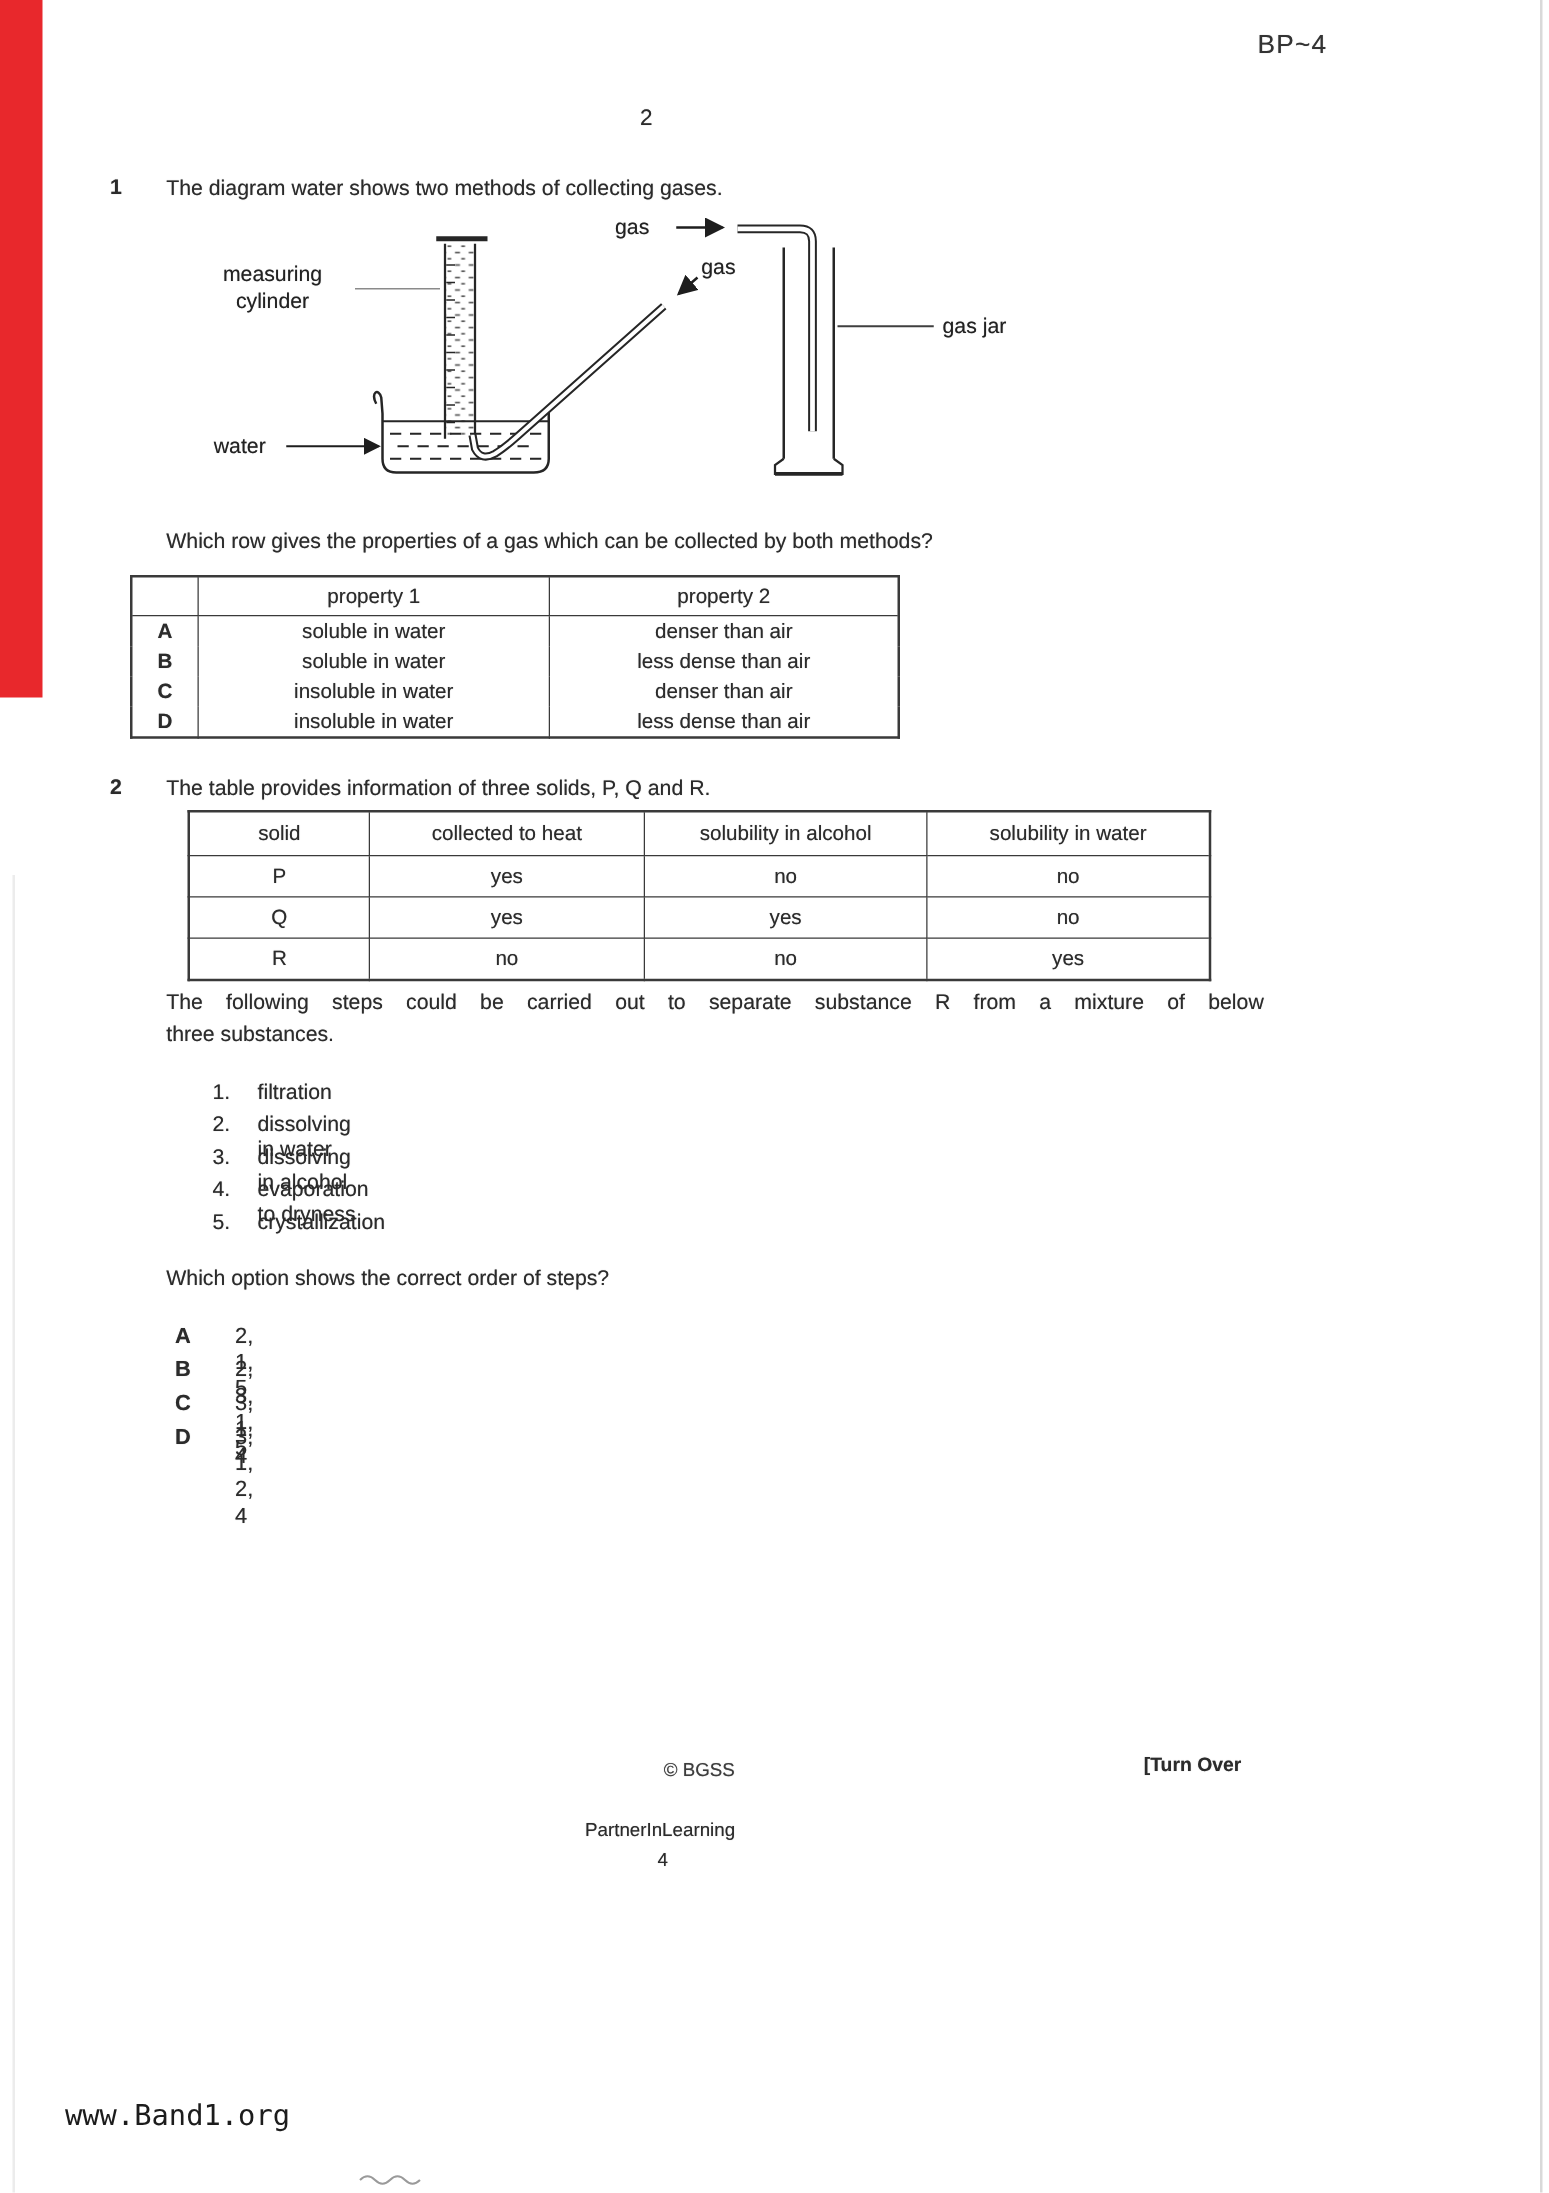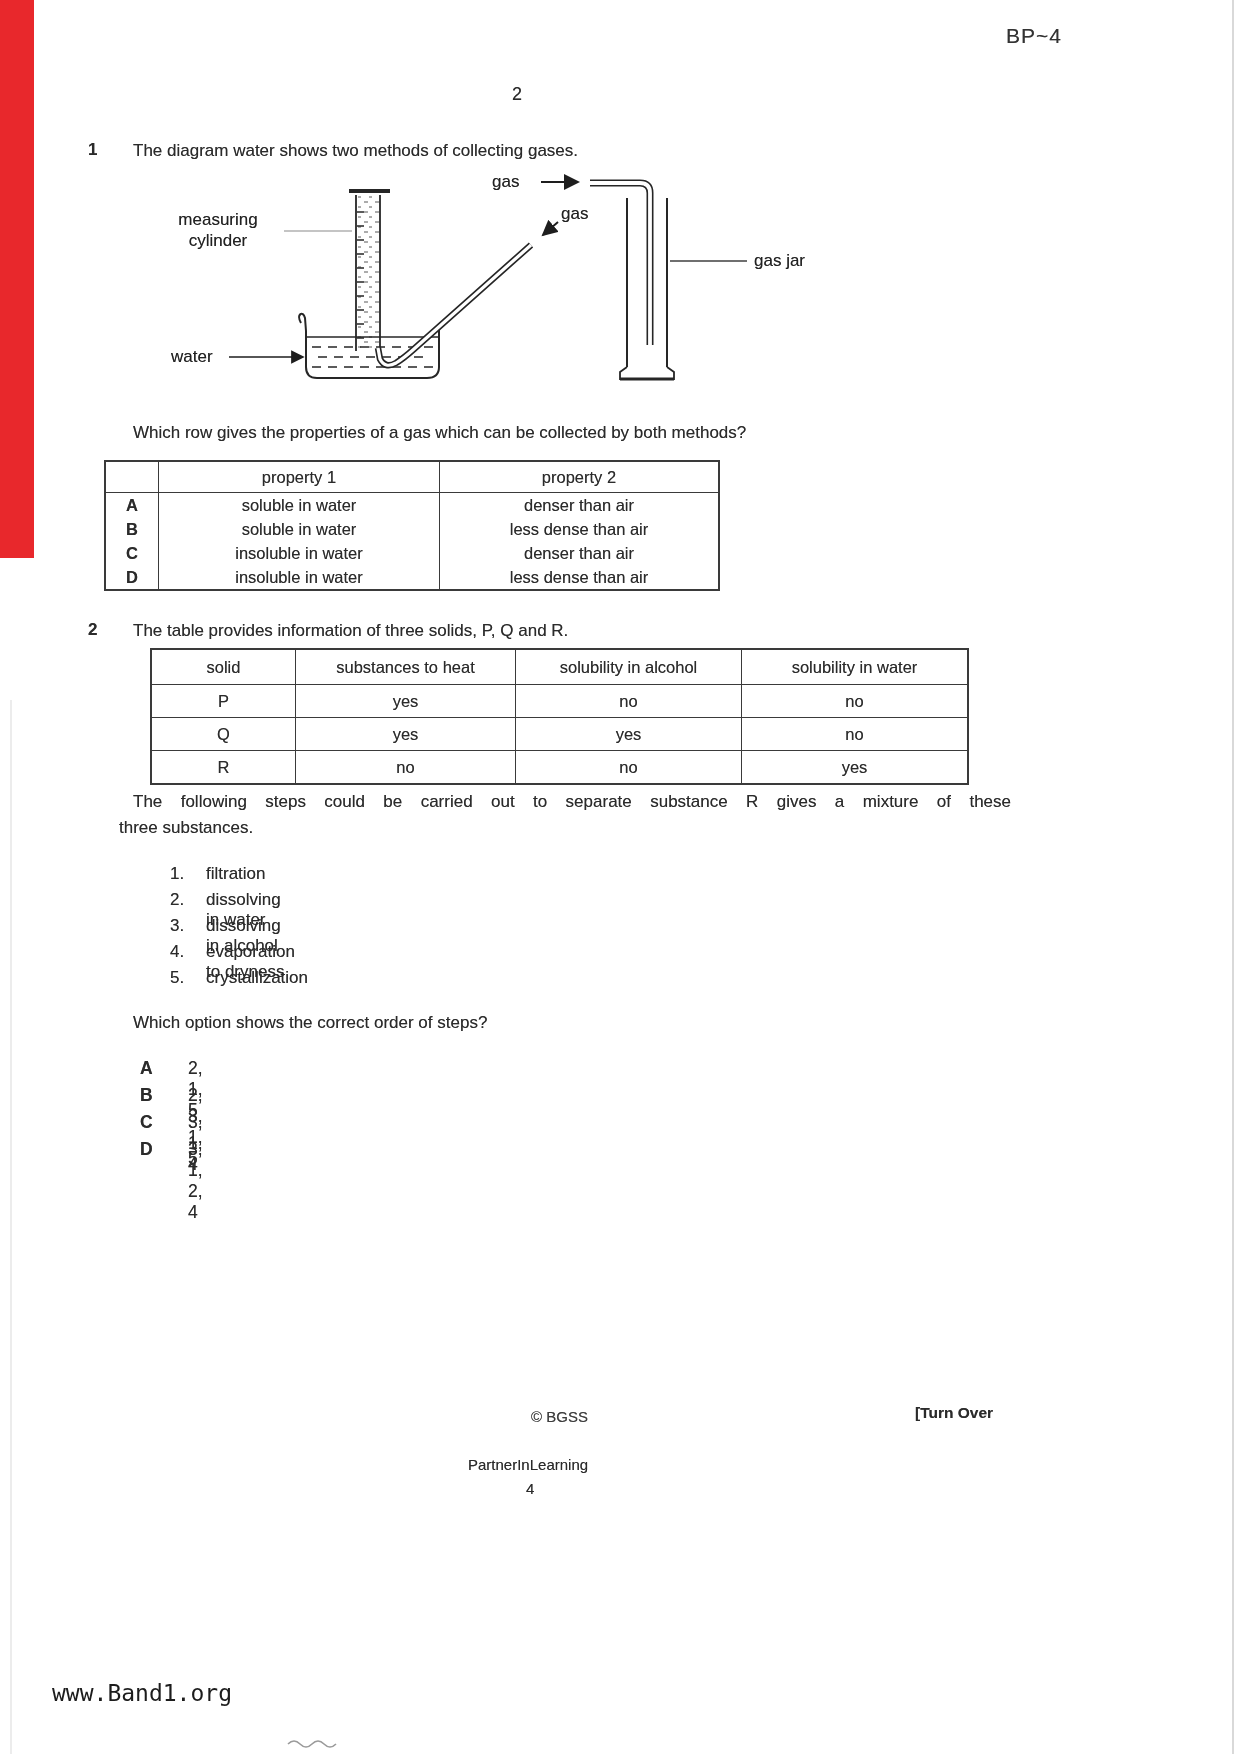--- a/index.html
+++ b/index.html
@@ -40,21 +40,21 @@
   .t2{ left:150px; top:648px; width:812px; border:2px solid #3a3a3a; }
   .t2 th,.t2 td{ font-weight:normal; font-size:16.5px; text-align:center; padding:0;
                  border:1.7px solid #3a3a3a; }
   .t2 th{ height:34px; }
   .t2 td{ height:32px; }
   .t2 .c0{ width:143px; } .t2 .c1{ width:219px; } .t2 .c2{ width:225px; } .t2 .c3{ width:225px; }
 
   
   .para1{ left:133px; top:790px; width:878px; font-size:17px; line-height:24px;
           text-align:justify; text-align-last:justify; }
-  .para2{ left:119px; top:816px; font-size:17px; line-height:24px; }
+  .para2{ left:133px; top:816px; font-size:17px; line-height:24px; }
 
   
   .steps{ left:170px; top:864px; }
   .step{ position:relative; height:26px; font-size:17px; }
   .step .n{ position:absolute; left:0; }
   .step .t{ position:absolute; left:36px; }
 
   
   .options{ left:140px; top:1058px; }
   .opt{ position:relative; height:27px; font-size:17.5px; }
@@ -168,21 +168,21 @@
 </tbody>
   </table>
 
 <div class="abs scan qnum" style="left:88px;top:620px;">2</div>
 <div class="abs scan txt" style="left:133px;top:620px;">The table provides information of three solids, P, Q and R.</div>
 
 <table class="abs scan t2">
   <tbody>
       <tr>
     <th class="c0">solid</th>
-    <th class="c1">substances to heat</th>
+    <th class="c1">collected to heat</th>
     <th class="c2">solubility in alcohol</th>
     <th class="c3">solubility in water</th>
   </tr>
   <tr>
     <td class="c0">P</td>
     <td class="c1">yes</td>
     <td class="c2">no</td>
     <td class="c3">no</td>
   </tr>
   <tr>
@@ -193,21 +193,21 @@
   </tr>
   <tr>
     <td class="c0">R</td>
     <td class="c1">no</td>
     <td class="c2">no</td>
     <td class="c3">yes</td>
   </tr>
 </tbody>
   </table>
 
-<div class="abs scan para1">The following steps could be carried out to separate substance R gives a mixture of these</div>
+<div class="abs scan para1">The following steps could be carried out to separate substance R from a mixture of below</div>
 <div class="abs scan para2">three substances.</div>
 
 <div class="abs scan steps">
   <div class="step">
     <span class="n">1.</span>
     <span class="t">filtration</span>
   </div>
   <div class="step">
     <span class="n">2.</span>
     <span class="t">dissolving in water</span>

